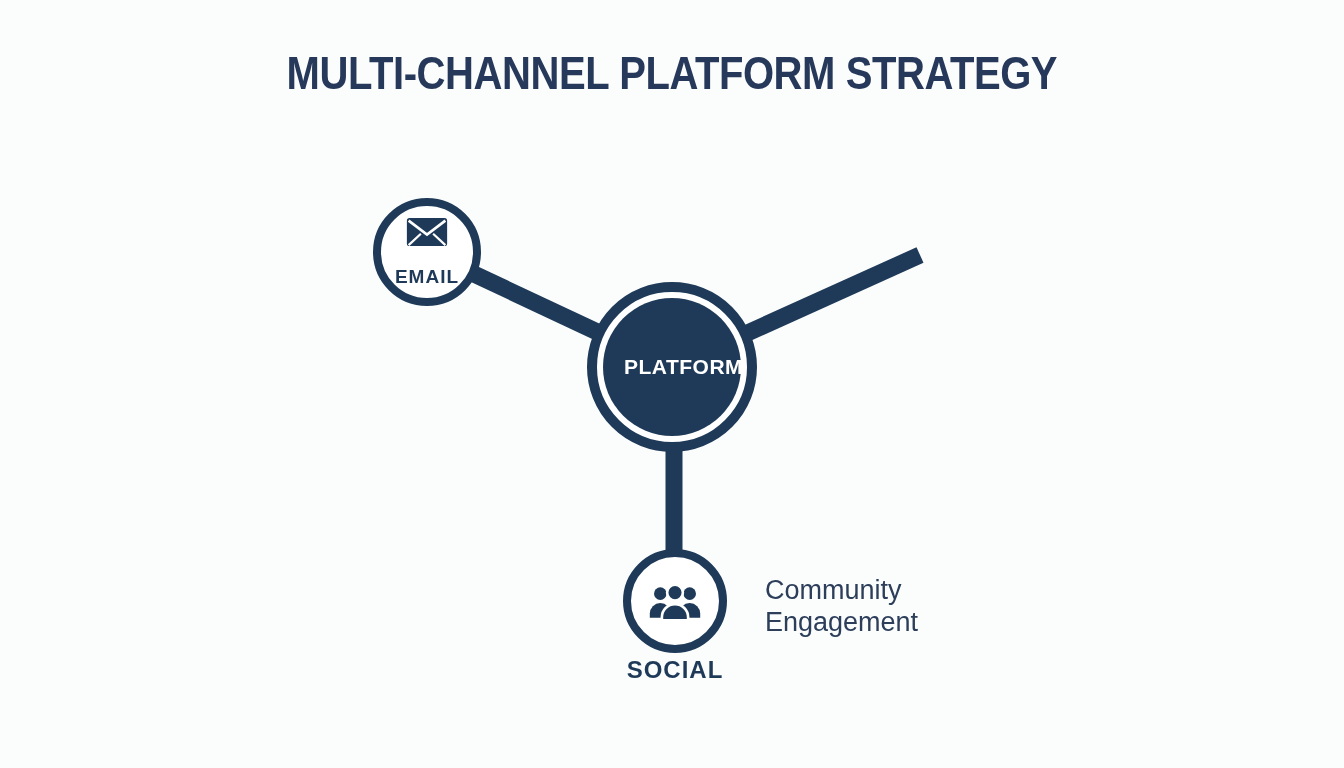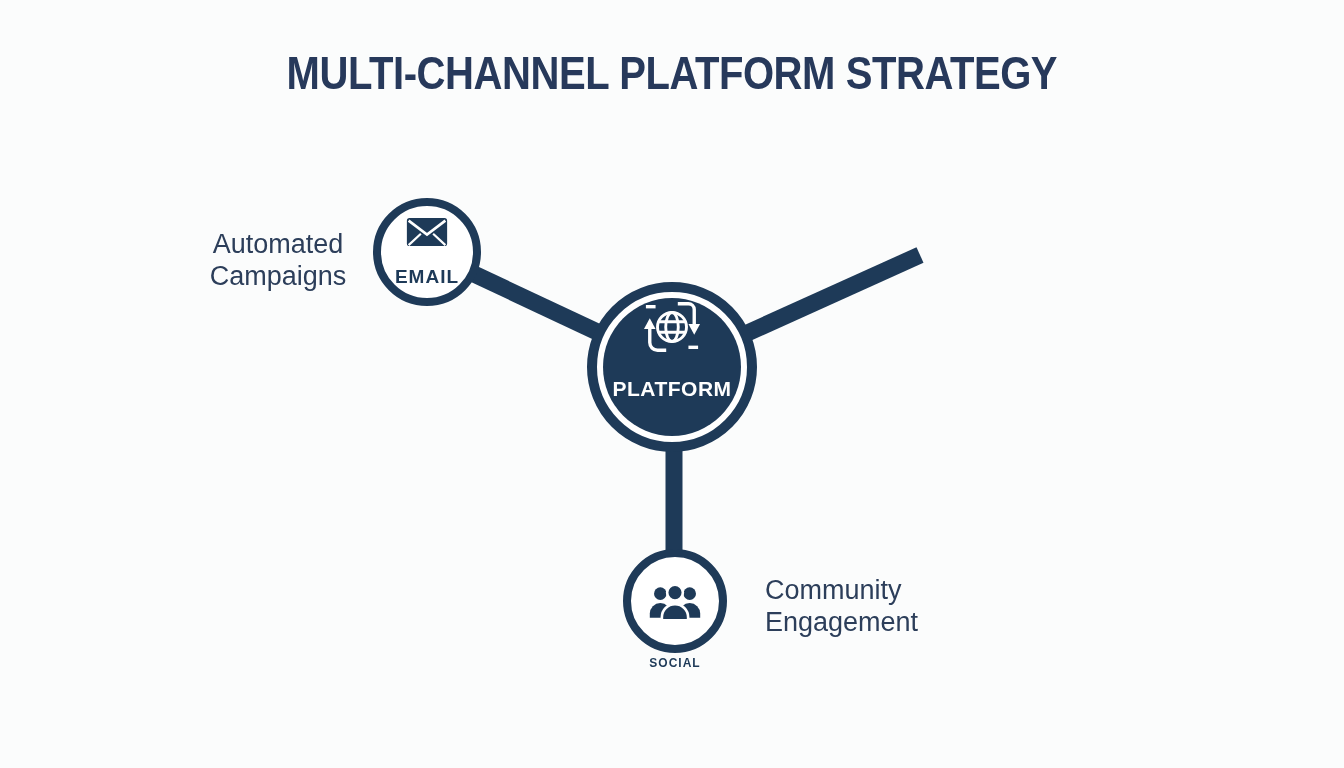--- a/index.html
+++ b/index.html
@@ -25,38 +25,38 @@
   
   .connectors{position:absolute;left:0;top:0;z-index:1;}
   .conn{stroke:var(--navy);stroke-width:17;}
   
   .node{position:absolute;border-radius:50%;background:var(--white);z-index:2;}
   .platform{
     left:587px;top:282px;width:170px;height:170px;border:10px solid var(--navy);
   }
   .platform-inner{
     position:absolute;inset:6px;border-radius:50%;background:var(--navy);
-    display:flex;flex-direction:column;align-items:center;justify-content:flex-start;gap:21px;
+    display:flex;flex-direction:row;align-items:center;justify-content:flex-start;gap:21px;
   }
   .platform-label{
     color:var(--white);font-weight:bold;font-size:21px;letter-spacing:0.5px;
   }
   .satellite{
     border:8px solid var(--navy);
     display:flex;flex-direction:column;align-items:center;justify-content:center;gap:18px;
   }
   .email-node{left:373px;top:198px;width:108px;height:108px;}
   .chat-node{left:866px;top:201px;width:108px;height:108px;}
   .social-node{left:623px;top:549px;width:104px;height:104px;}
   .sat-label{
     color:var(--navy);font-weight:bold;font-size:19px;letter-spacing:1px;
   }
   .social-label{
     position:absolute;left:595px;top:656px;width:160px;text-align:center;
-    font-size:12px;z-index:2;
+    font-size:24px;z-index:2;
   }
   
   .desc{
     position:absolute;z-index:2;font-size:27px;color:var(--label-text);line-height:1.2;
   }
   .desc-email{left:178px;top:228px;width:200px;text-align:center;}
   .desc-chat{left:1009px;top:228px;width:140px;text-align:left;}
   .desc-social{left:765px;top:574px;width:180px;text-align:left;}
   .icon-fill{fill:var(--navy);}
   .icon-stroke{stroke:var(--white);fill:none;}
@@ -108,16 +108,15 @@
       <circle class="icon-fill" cx="11" cy="13" r="6"></circle>
       <path class="icon-fill" d="M1,36 v-4 a10,10 0 0 1 20,0 v4 z"></path>
       <circle class="icon-fill" cx="39" cy="13" r="6"></circle>
       <path class="icon-fill" d="M29,36 v-4 a10,10 0 0 1 20,0 v4 z"></path>
       <circle class="icon-fill" stroke="#ffffff" stroke-width="2.5" cx="25" cy="12" r="7.5"></circle>
       <path class="icon-fill" stroke="#ffffff" stroke-width="2.5" d="M12.5,38.5 v-3 a12.5,12.5 0 0 1 25,0 v3 z"></path>
     </svg>
   </div>
   <div class="sat-label social-label">SOCIAL</div>
 
-  <div class="desc desc-email">Automated Campaigns</div>
   <div class="desc desc-social">Community Engagement</div>
 
 </div>
 
 </body></html>

